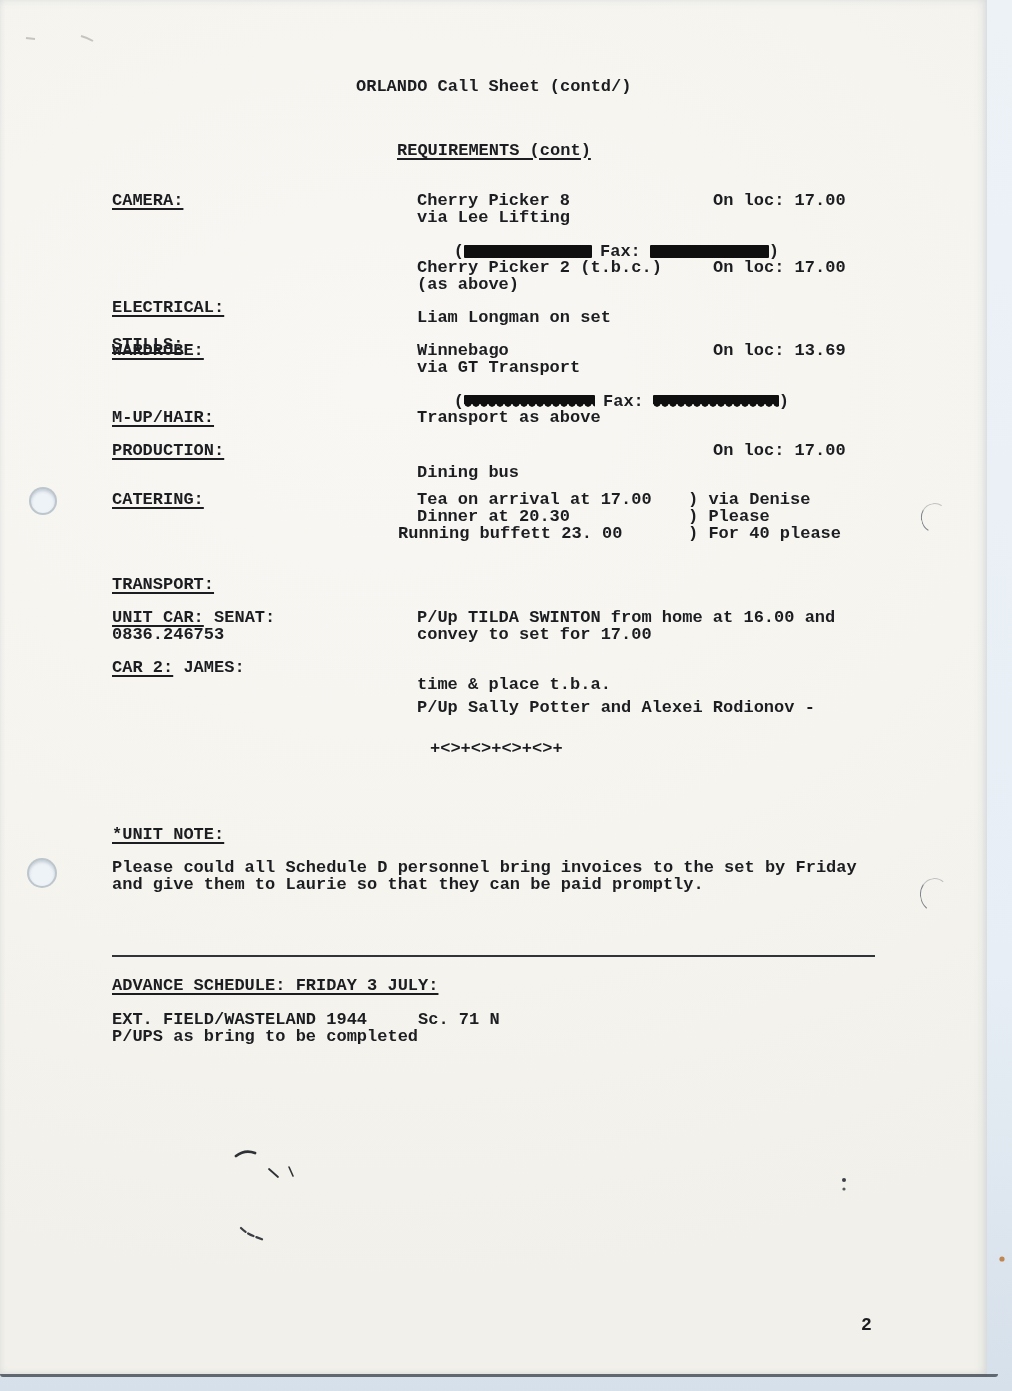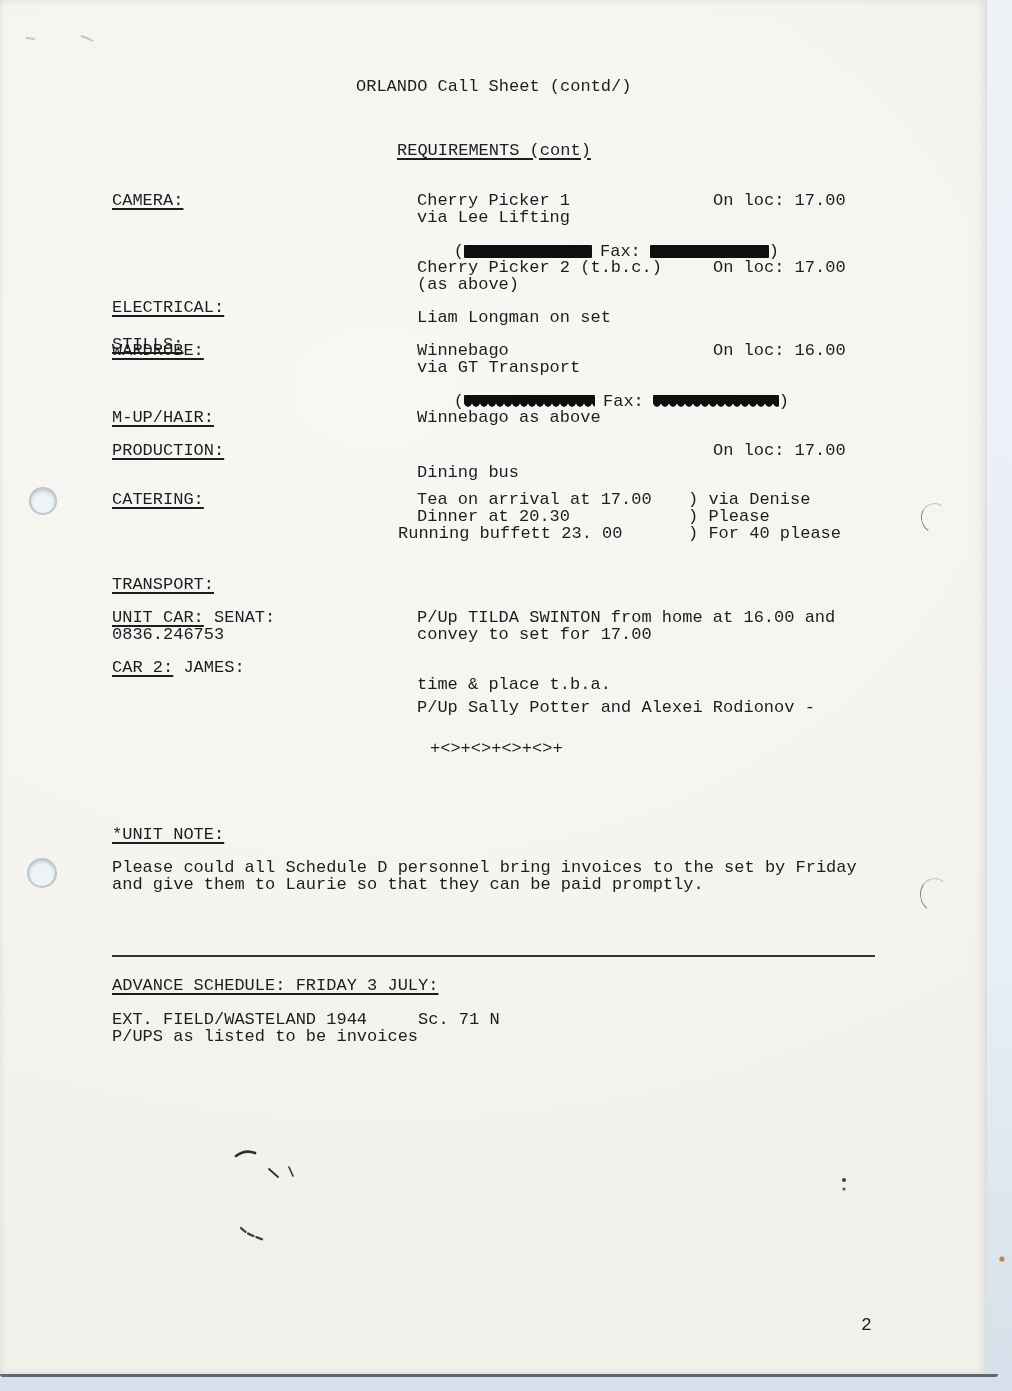--- a/index.html
+++ b/index.html
@@ -4,21 +4,21 @@
 <style>
   html,body{margin:0;padding:0;}
   body{
     width:1012px;height:1391px;
     background:#dfe7ef;
     font-family:"Liberation Mono","DejaVu Sans Mono",monospace;
   }
   .scan{
     position:relative;width:1012px;height:1391px;overflow:hidden;
     background:linear-gradient(180deg,#edf2f7 0%,#e7eef5 70%,#d6e0ea 100%);
-    font-weight:400;color:#1e1f22;
+    font-weight:700;color:#1e1f22;
   }
   .paper{
     position:absolute;left:0;top:0;width:987px;height:1377px;
     background:
       radial-gradient(ellipse 1200px 900px at 38% 28%, #f8f7f3 0%, #f5f4ef 55%, #f1f0ea 100%);
     box-shadow:inset -4px 0 8px rgba(150,165,180,0.22), inset 0 -3px 6px rgba(150,160,170,0.18);
   }
   .edge-bottom{
     position:absolute;left:0;top:1374px;width:998px;height:3px;
     background:#4a515a;border-radius:0 0 3px 3px;opacity:.85;
@@ -59,45 +59,45 @@
 
 <div class="scan">
 
   <div class="paper"></div>
 
   <div class="t" style="left:356px;top:78px;">ORLANDO Call Sheet (contd/)</div>
 
   <div class="t u" style="left:397px;top:142px;">REQUIREMENTS (cont)</div>
 
   <div class="t u" style="left:112px;top:192px;">CAMERA:</div>
-  <div class="t" style="left:417px;top:192px;">Cherry Picker 1</div>
+  <div class="t" style="left:417px;top:192px;">Cherry Picker 8</div>
   <div class="t" style="left:417px;top:209px;">via Lee Lifting</div>
   <div class="t" style="left:413px;top:226px;">
     <span>(</span><span class="bar" style="width:128px;"></span><span style="margin-left:8px;">Fax:</span><span class="bar" style="width:119px;margin-left:9px;"></span><span>)</span>
   </div>
   <div class="t" style="left:713px;top:192px;">On loc: 17.00</div>
 
   <div class="t u" style="left:112px;top:259px;margin-top:40px;">ELECTRICAL:</div>
   <div class="t" style="left:417px;top:259px;">Cherry Picker 2 (t.b.c.)</div>
   <div class="t" style="left:417px;top:276px;">(as above)</div>
   <div class="t" style="left:713px;top:259px;">On loc: 17.00</div>
 
   <div class="t u" style="left:112px;top:309px;margin-top:27px;">STILLS:</div>
   <div class="t" style="left:417px;top:309px;">Liam Longman on set</div>
 
   <div class="t u" style="left:112px;top:342px;">WARDROBE:</div>
   <div class="t" style="left:417px;top:342px;">Winnebago</div>
   <div class="t" style="left:417px;top:359px;">via GT Transport</div>
   <div class="t" style="left:413px;top:376px;">
     <span>(</span><span class="bar scallop" style="width:131px;"></span><span style="margin-left:8px;">Fax:</span><span class="bar scallop" style="width:126px;margin-left:9px;"></span><span>)</span>
   </div>
-  <div class="t" style="left:713px;top:342px;">On loc: 16.00</div>
+  <div class="t" style="left:713px;top:342px;">On loc: 13.69</div>
 
   <div class="t u" style="left:112px;top:409px;">M-UP/HAIR:</div>
-  <div class="t" style="left:417px;top:409px;">Winnebago as above</div>
+  <div class="t" style="left:417px;top:409px;">Transport as above</div>
 
   <div class="t u" style="left:112px;top:442px;">PRODUCTION:</div>
   <div class="t" style="left:417px;top:464px;">Dining bus</div>
   <div class="t" style="left:713px;top:442px;">On loc: 17.00</div>
 
   <div class="t u" style="left:112px;top:491px;">CATERING:</div>
   <div class="t" style="left:417px;top:491px;">Tea on arrival at 17.00</div>
   <div class="t" style="left:417px;top:508px;">Dinner at 20.30</div>
   <div class="t" style="left:398px;top:525px;">Running buffett 23. 00</div>
   <div class="t" style="left:688px;top:491px;">) via Denise</div>
@@ -118,21 +118,21 @@
   <div class="t" style="left:430px;top:740px;">+&lt;&gt;+&lt;&gt;+&lt;&gt;+&lt;&gt;+</div>
 
   <div class="t u" style="left:112px;top:826px;">*UNIT NOTE:</div>
   <div class="t" style="left:112px;top:876px;">and give them to Laurie so that they can be paid promptly.</div>
   <div class="t" style="left:112px;top:859px;">Please could all Schedule D personnel bring invoices to the set by Friday</div>
 
   <div class="rule" style="left:112px;top:955px;width:763px;"></div>
 
   <div class="t u" style="left:112px;top:977px;">ADVANCE SCHEDULE: FRIDAY 3 JULY:</div>
   <div class="t" style="left:112px;top:1011px;">EXT. FIELD/WASTELAND 1944     Sc. 71 N</div>
-  <div class="t" style="left:112px;top:1028px;">P/UPS as listed to be invoices</div>
+  <div class="t" style="left:112px;top:1028px;">P/UPS as bring to be completed</div>
 
   <div class="t" style="left:861px;top:1317px;font-size:18px;">2</div>
 
   <div class="hole" style="left:29px;top:487px;width:24px;height:24px;"></div>
   <div class="hole" style="left:27px;top:858px;width:26px;height:26px;"></div>
 
   <div class="arc" style="left:921px;top:503px;width:26px;height:28px;transform:rotate(-14deg);"></div>
   <div class="arc" style="left:920px;top:878px;width:28px;height:32px;transform:rotate(-8deg);"></div>
 
   <svg class="marks" width="1012" height="1391" viewBox="0 0 1012 1391">

